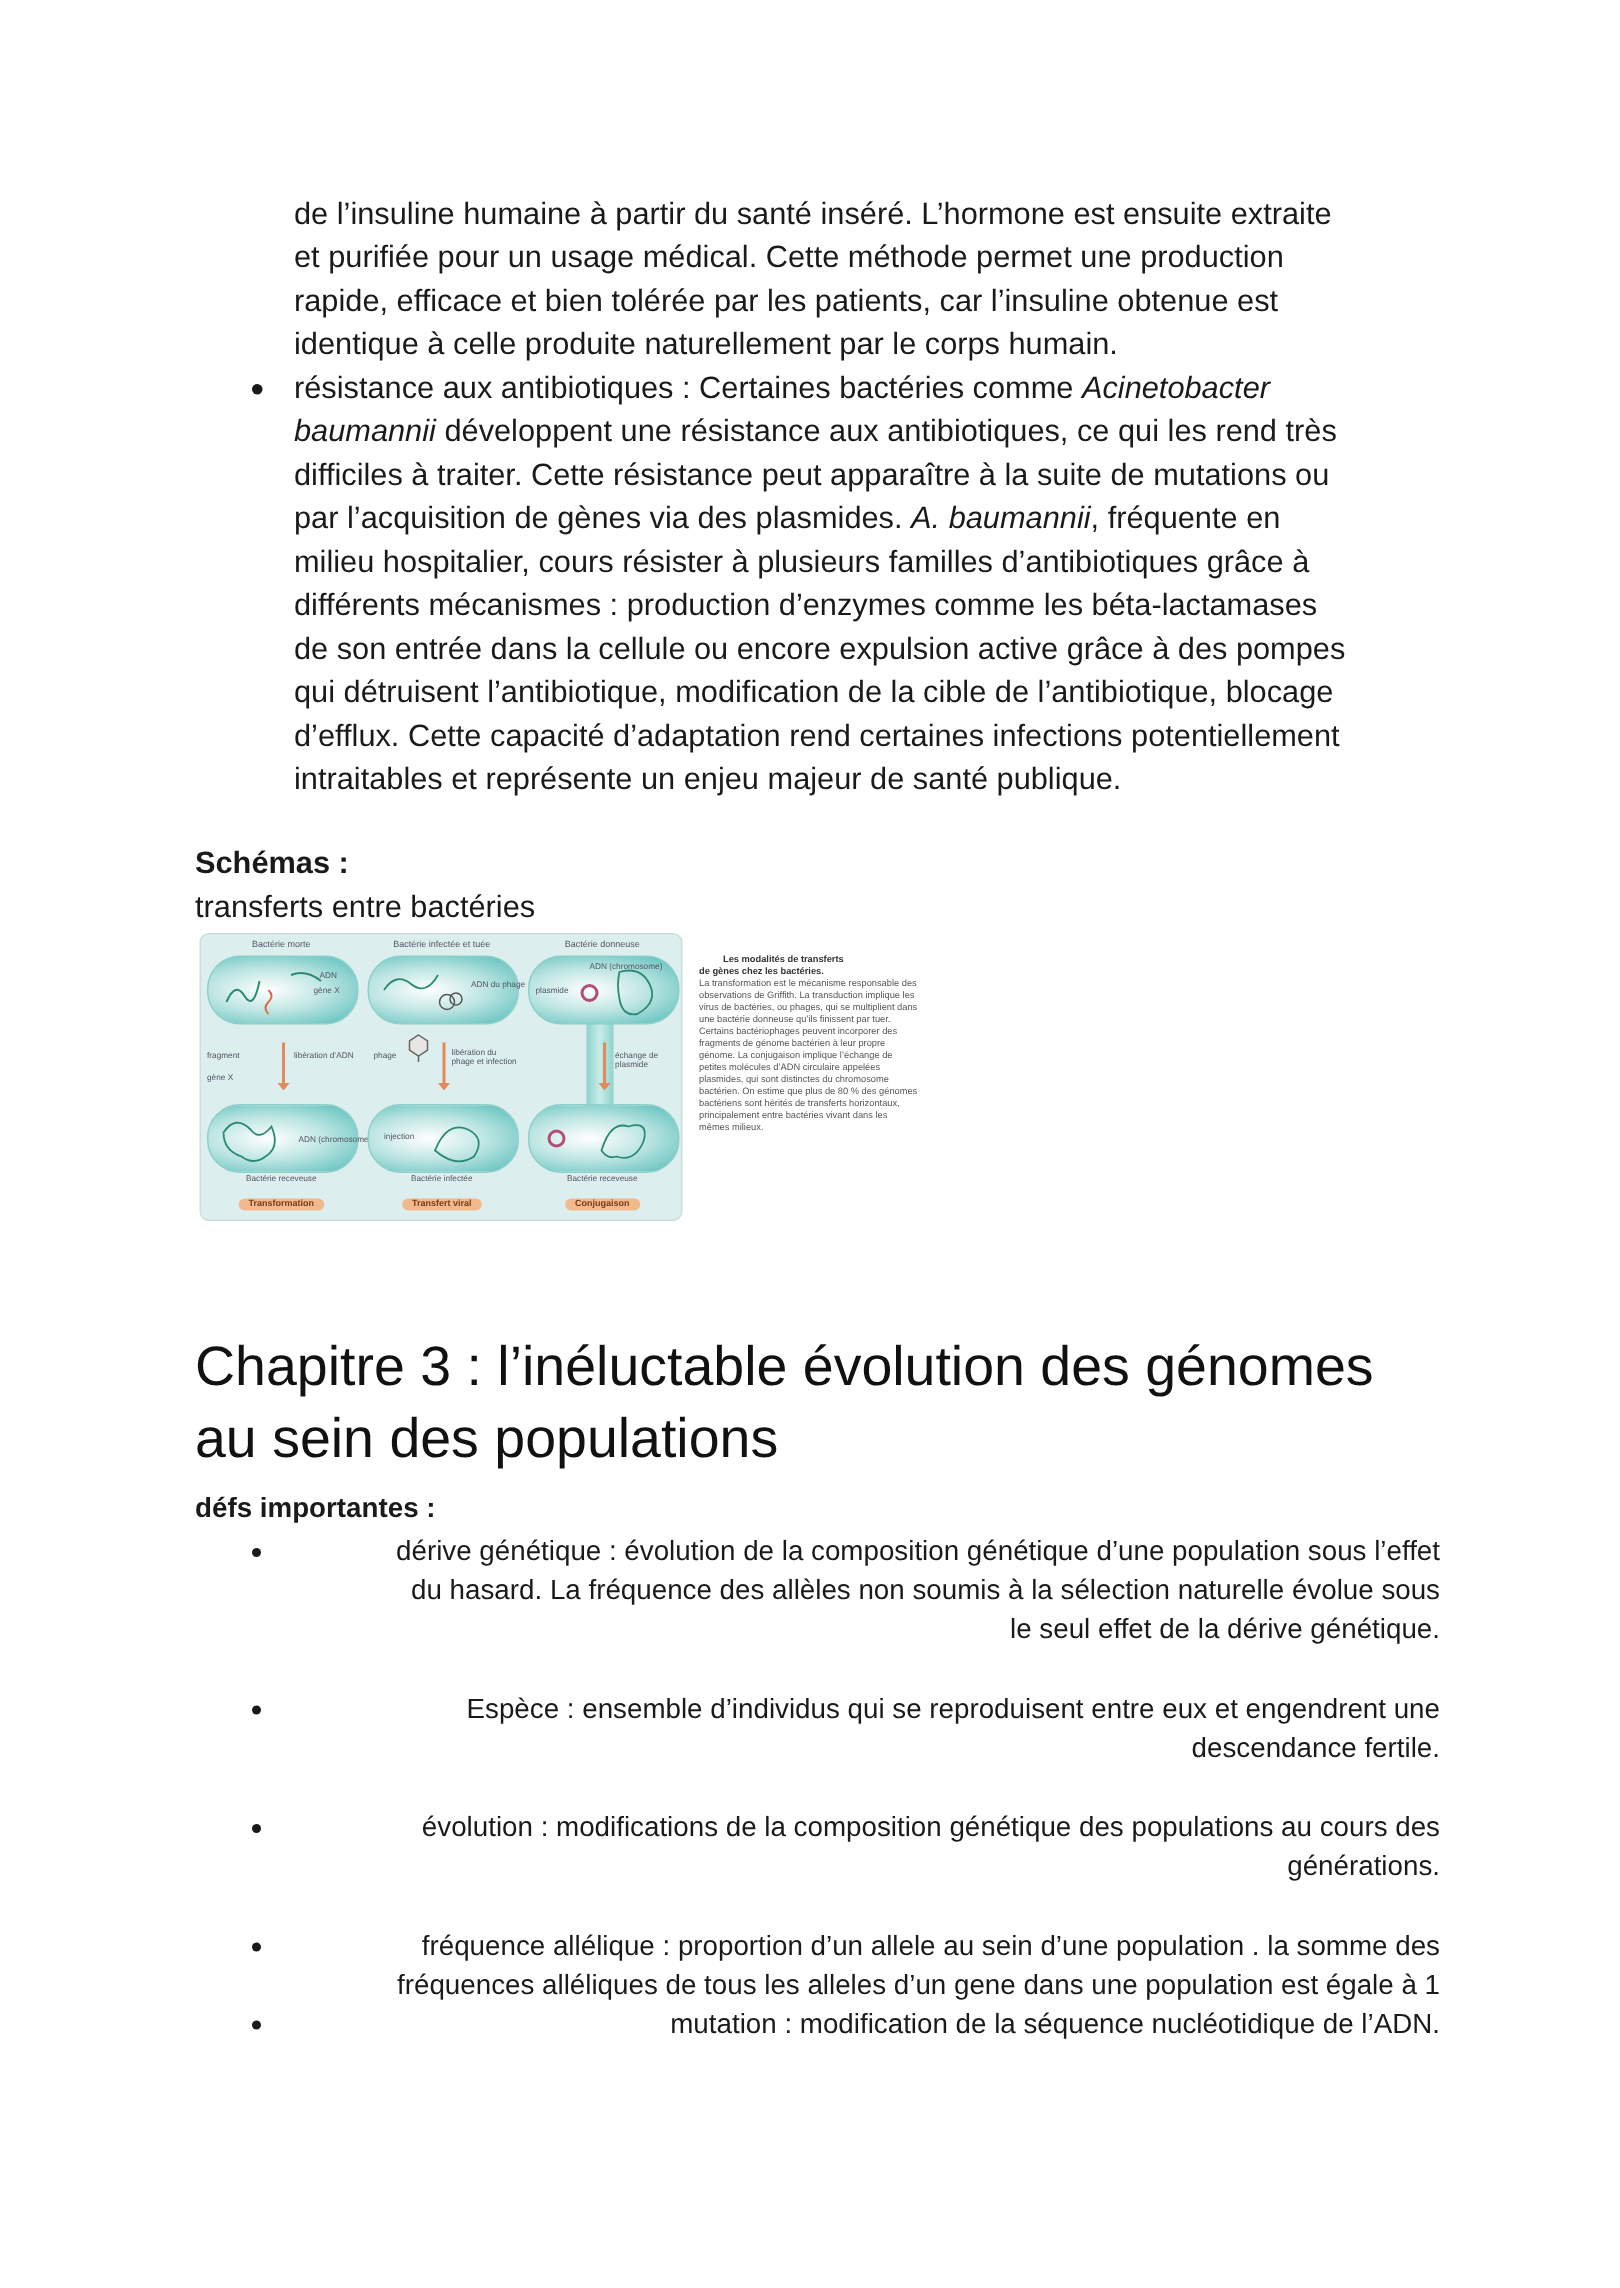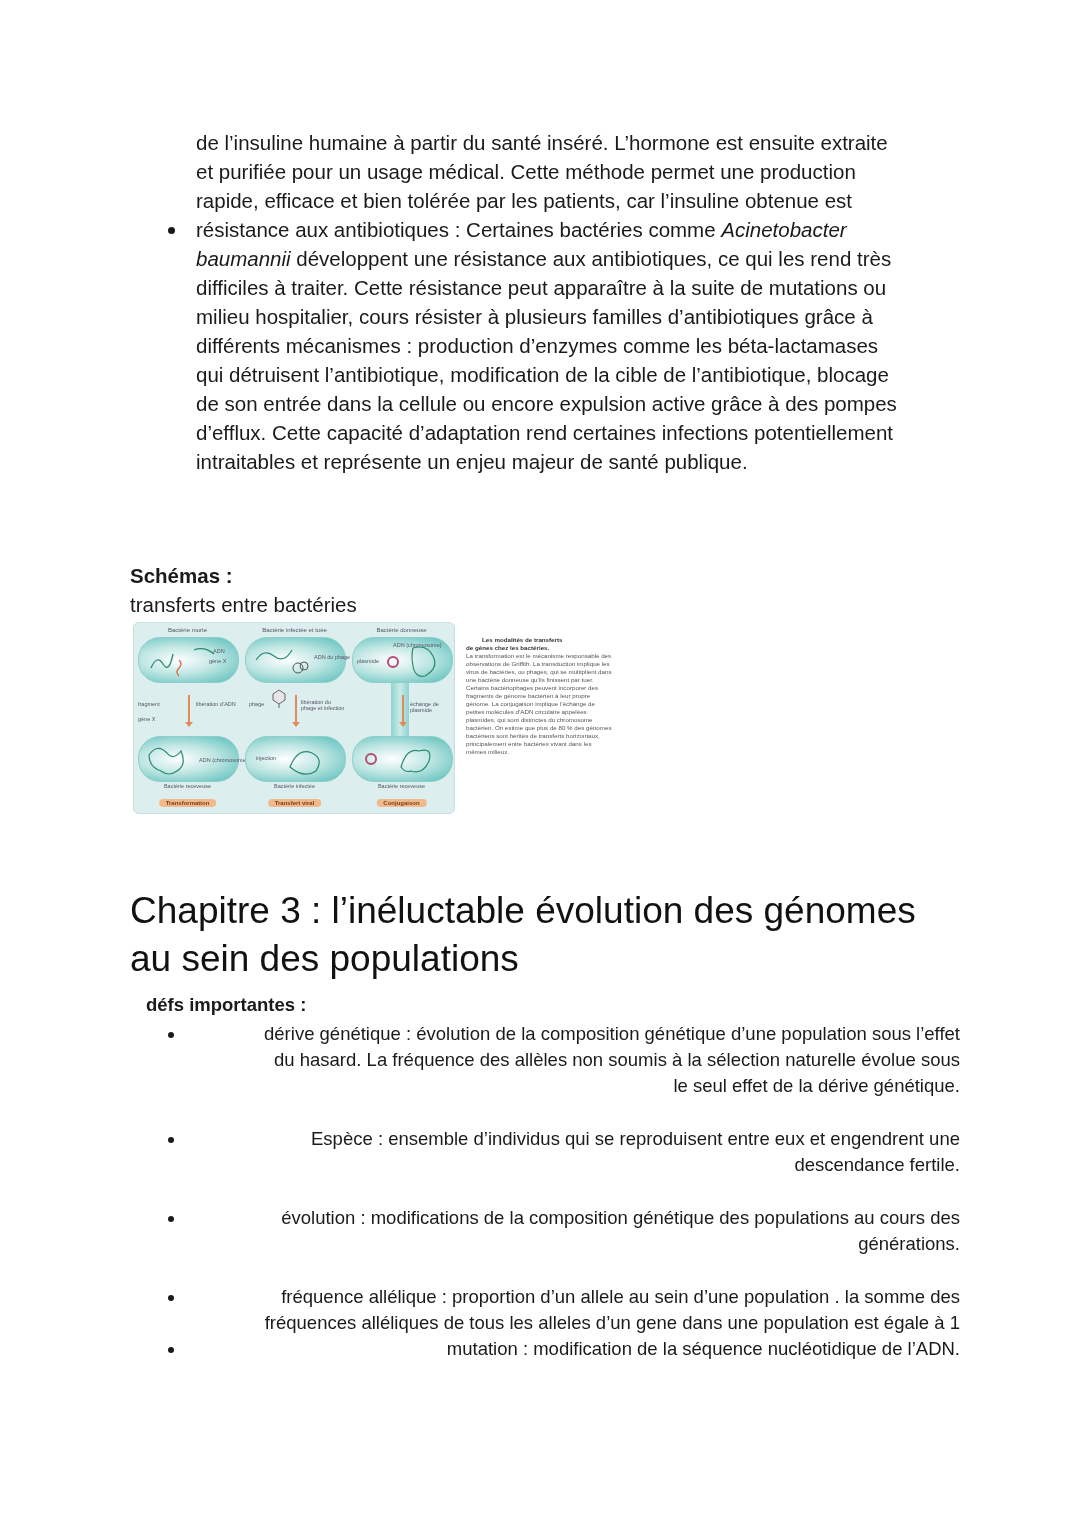--- a/index.html
+++ b/index.html
@@ -64,44 +64,46 @@
       position: absolute; left: 466px; top: 636px; width: 146px;
       font-size: 6.2px; line-height: 8px; color: #555;
     }
     .caption-title { font-weight: bold; text-align: left; color: #333; padding-left: 16px; }
     .caption-title2 { font-weight: bold; color: #333; }
 
     .chapter-title {
       position: absolute; left: 130px; top: 887px; width: 830px;
       font-size: 37px; line-height: 48px; color: #111; font-weight: normal;
     }
-    .defs-heading { position: absolute; left: 130px; top: 994px; font-size: 18.5px; font-weight: bold; margin-left: 16px; }
+    .defs-heading { position: absolute; left: 130px; top: 994px; font-size: 18.5px; font-weight: bold; }
     .defs-text { font-size: 18.5px; line-height: 26px; text-align: right; }
     .defs-text .bullet { top: 11px; width: 6px; height: 6px; }
   </style>
 </head>
 <body>
 
 <div class="page">
 
   <div class="list-block body-text" style="top:128px;">
     <div class="continuation">
       <div>de l’insuline humaine à partir du santé inséré. L’hormone est ensuite extraite</div>
       <div>et purifiée pour un usage médical. Cette méthode permet une production</div>
       <div>rapide, efficace et bien tolérée par les patients, car l’insuline obtenue est</div>
+      <div>identique à celle produite naturellement par le corps humain.</div>
     </div>
     <div class="item">
       <span class="bullet"></span>
       <div><span>résistance aux antibiotiques : Certaines bactéries comme </span><em>Acinetobacter</em></div>
       <div><em>baumannii</em><span> développent une résistance aux antibiotiques, ce qui les rend très</span></div>
       <div>difficiles à traiter. Cette résistance peut apparaître à la suite de mutations ou</div>
+      <div><span>par l’acquisition de gènes via des plasmides. </span><em>A. baumannii</em><span>, fréquente en</span></div>
       <div>milieu hospitalier, cours résister à plusieurs familles d’antibiotiques grâce à</div>
       <div>différents mécanismes : production d’enzymes comme les béta-lactamases</div>
+      <div>de son entrée dans la cellule ou encore expulsion active grâce à des pompes</div>
       <div>qui détruisent l’antibiotique, modification de la cible de l’antibiotique, blocage</div>
-      <div>de son entrée dans la cellule ou encore expulsion active grâce à des pompes</div>
       <div>d’efflux. Cette capacité d’adaptation rend certaines infections potentiellement</div>
       <div>intraitables et représente un enjeu majeur de santé publique.</div>
     </div>
   </div>
 
   <div class="section-label bold" style="top:561px;">Schémas :</div>
   <div class="section-label" style="top:590px;">transferts entre  bactéries</div>
 
   <div class="diagram">
 

